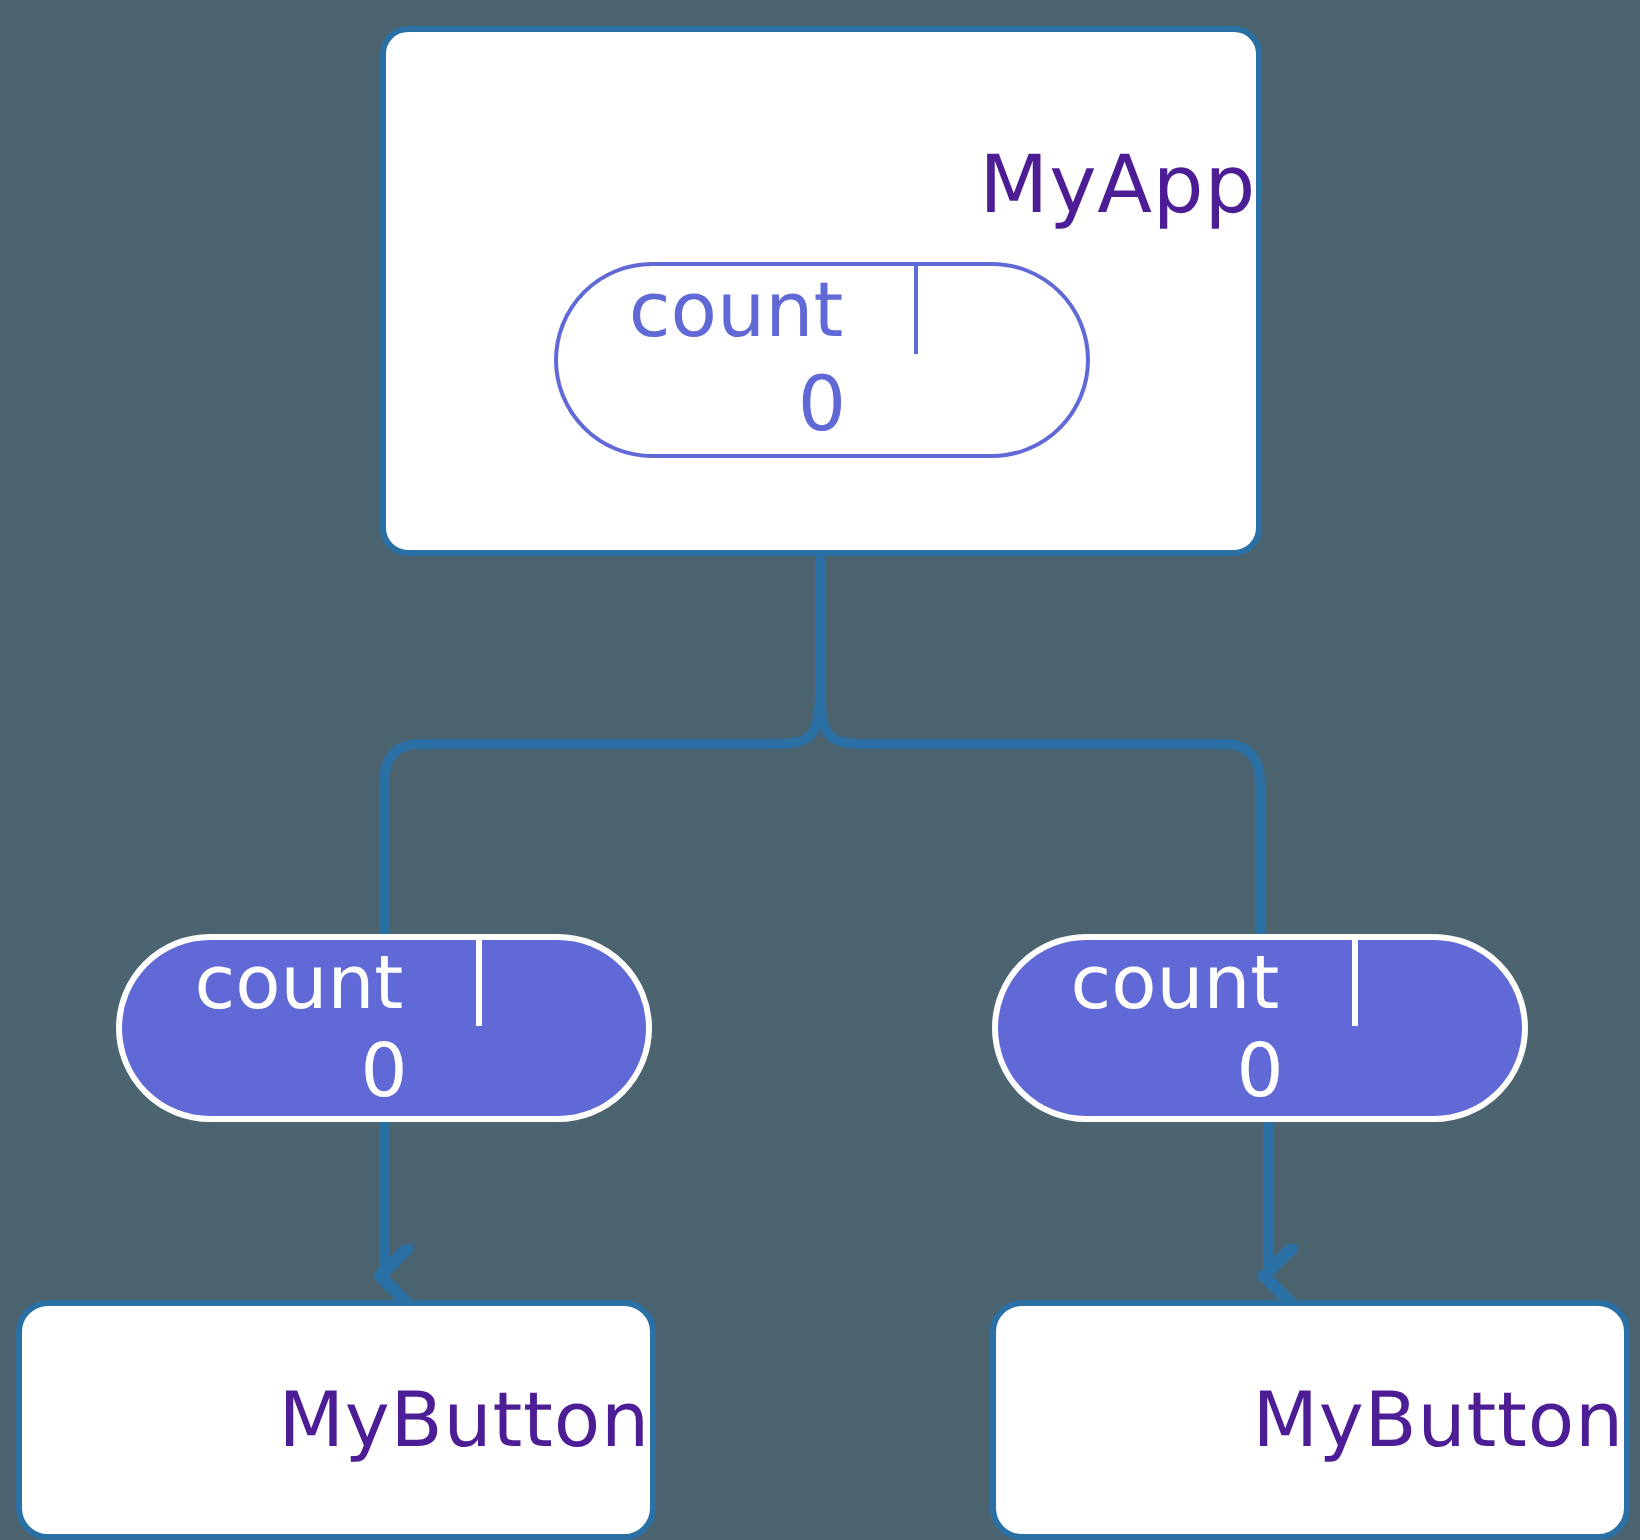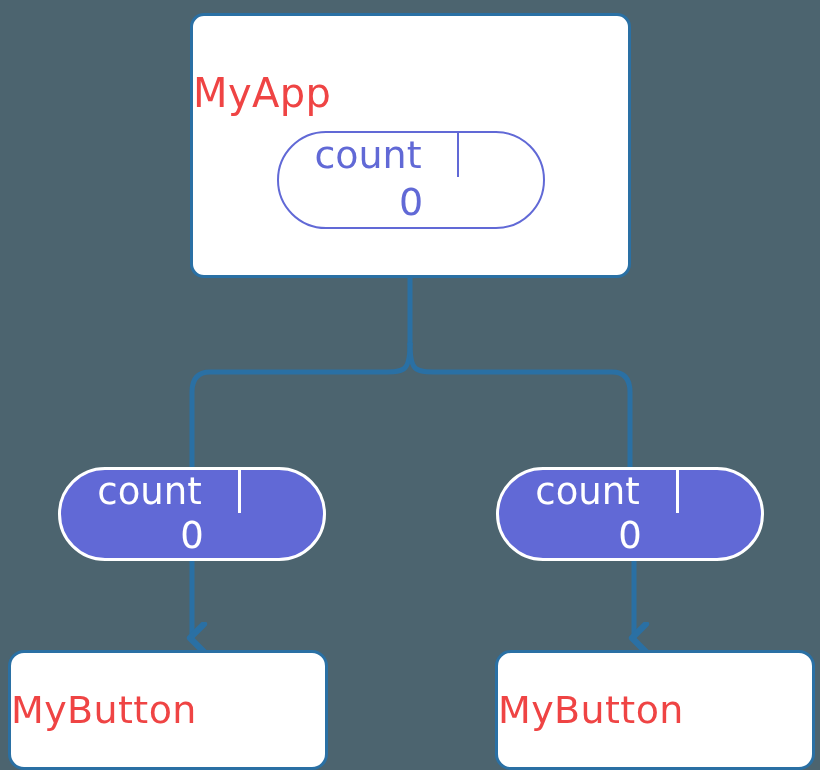--- a/index.html
+++ b/index.html
@@ -34,22 +34,22 @@
     box-sizing: border-box;
     background: #ffffff;
     border: 3px solid #2a70a4;
     border-radius: 14px;
     z-index: 2;
   }
   .node-title {
     position: absolute;
     left: 0;
     width: 100%;
-    text-align: left;
-    color: #ef4444;
+    text-align: right;
+    color: #4c1d95;
     font-weight: 400;
     letter-spacing: 0.4px;
     white-space: nowrap;
   }
   
   #app-node {
     left: 190px;
     top: 13px;
     width: 441px;
     height: 265px;

